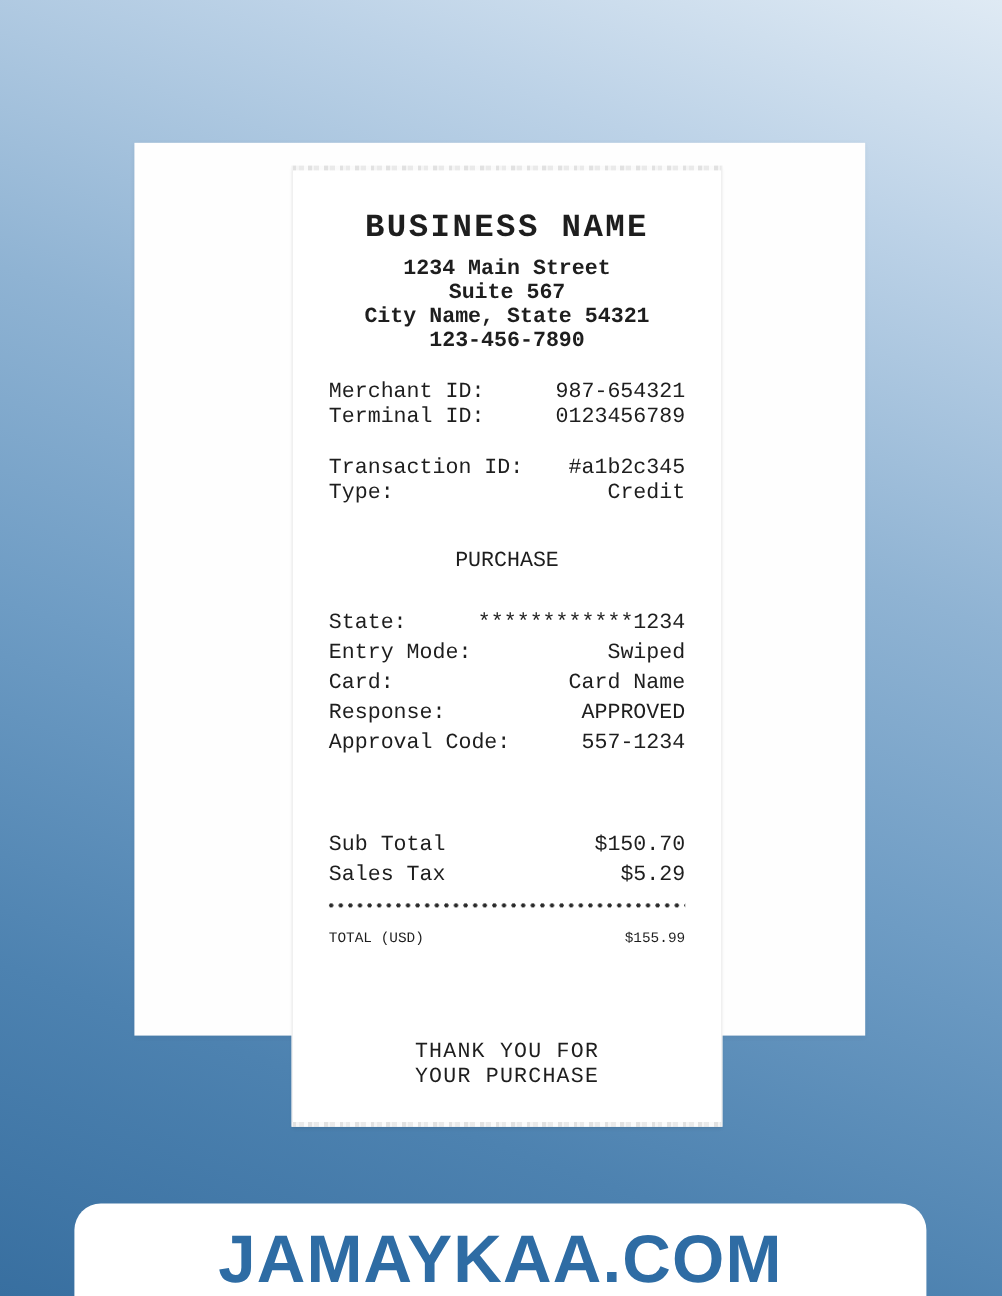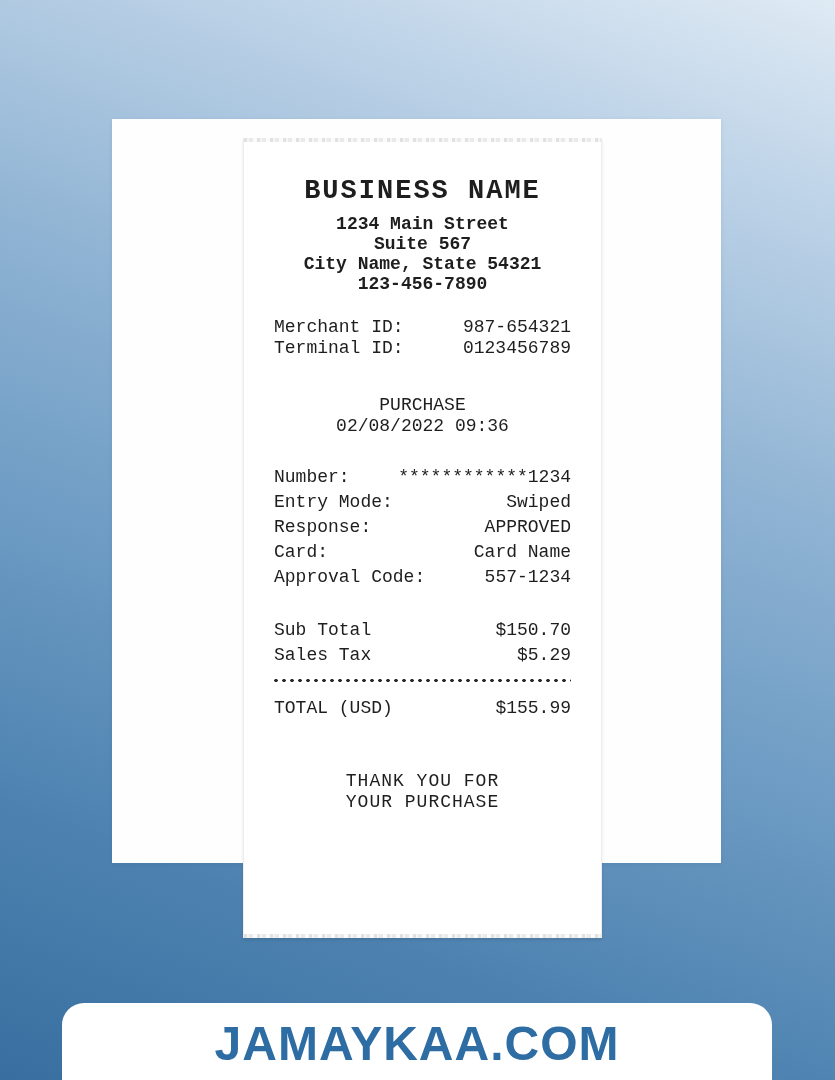--- a/index.html
+++ b/index.html
@@ -95,55 +95,55 @@
   .section-merchant   { margin-top: 23px; }
   .section-transaction{ margin-top: 21px; }
 
   .purchase-block {
     margin-top: 36px;
     text-align: center;
     line-height: 21px;
   }
 
   .section-card   { margin-top: 28px; }
-  .section-totals { margin-top: 28px; }
+  .section-totals { margin-top: 60px; }
 
   .dotted-separator {
     height: 5px;
     margin: 10px 0 12px 0;
     background-image: radial-gradient(circle at 2px 2.5px, #2a2a2a 1.6px, transparent 1.9px);
     background-size: 8px 5px;
     background-repeat: repeat-x;
   }
 
-  .total-row { line-height: 26px; font-size: 18px; }
+  .total-row { line-height: 26px; font-size: 12px; }
 
   .thanks {
-    margin-top: 50px;
+    margin-top: 72px;
     text-align: center;
     line-height: 21px;
     letter-spacing: 1px;
   }
 
   
   .footer-bar {
     position: absolute;
     left: 62px;
     top: 1003px;
     width: 710px;
     height: 90px;
     background: #ffffff;
     border-radius: 22px 22px 0 0;
     display: flex;
     justify-content: center;
     align-items: flex-start;
   }
   .footer-site {
     margin-top: 13px;
-    font-size: 48px;
+    font-size: 56px;
     font-weight: bold;
     letter-spacing: 1px;
     color: #2e6ca4;
     white-space: nowrap;
   }
 </style>
 </head>
 <body>
 
 <div class="card">
@@ -163,42 +163,51 @@
       <div class="row">
         <span>Merchant ID:</span>
         <span>987-654321</span>
       </div>
       <div class="row">
         <span>Terminal ID:</span>
         <span>0123456789</span>
       </div>
     </div>
 
+    <div class="section-transaction rows-21">
+      <div class="row">
+        <span>Transaction ID:</span>
+        <span>#a1b2c345</span>
+      </div>
+      <div class="row">
+        <span>Type:</span>
+        <span>Credit</span>
+      </div>
+    </div>
 
     <div class="purchase-block">
       <div>PURCHASE</div>
-      <div>02/08/2022 09:36</div>
     </div>
 
     <div class="section-card rows-25">
       <div class="row">
-        <span>Number:</span>
+        <span>State:</span>
         <span>************1234</span>
       </div>
       <div class="row">
         <span>Entry Mode:</span>
         <span>Swiped</span>
       </div>
       <div class="row">
+        <span>Card:</span>
+        <span>Card Name</span>
+      </div>
+      <div class="row">
         <span>Response:</span>
         <span>APPROVED</span>
-      </div>
-      <div class="row">
-        <span>Card:</span>
-        <span>Card Name</span>
       </div>
       <div class="row">
         <span>Approval Code:</span>
         <span>557-1234</span>
       </div>
     </div>
 
     <div class="section-totals rows-25">
       <div class="row">
         <span>Sub Total</span>

